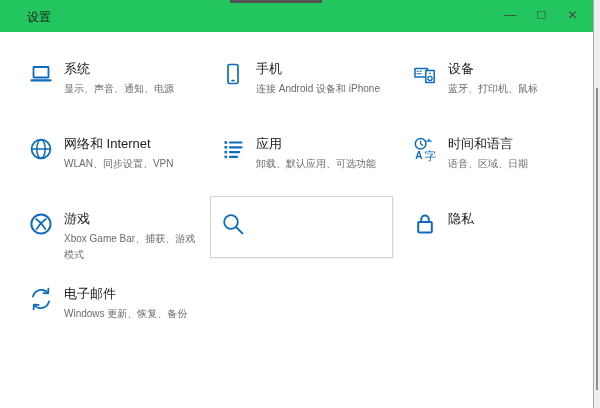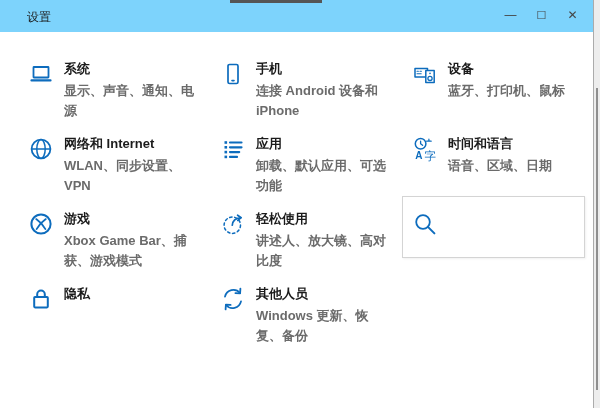--- a/index.html
+++ b/index.html
@@ -5,21 +5,21 @@
   html,body{margin:0;padding:0;}
   body{
     width:600px;height:408px;overflow:hidden;position:relative;
     background:#ffffff;
     font-family:"Liberation Sans","DejaVu Sans",sans-serif;
     -webkit-font-smoothing:antialiased;
   }
   
   .titlebar{
     position:absolute;left:0;top:0;width:594px;height:32px;
-    background:#7dd3fc;display:flex;align-items:flex-start;
+    background:#22c55e;display:flex;align-items:flex-start;
   }
   .win-title{
     padding:9px 0 0 27px;font-size:12px;color:var(--title-c,#1b1b1b);
   }
   .controls{
     position:absolute;right:6px;top:0;height:30px;display:flex;
   }
   .wbtn{
     width:31px;height:30px;display:flex;align-items:center;justify-content:center;
     font-size:12px;color:#444;cursor:pointer;user-select:none;
@@ -32,27 +32,27 @@
   }
   .tile{
     position:relative;display:flex;align-items:flex-start;
     padding:14px 0 0 18px;box-sizing:border-box;cursor:pointer;
   }
   .tile-icon{
     width:26px;height:26px;flex:none;margin:2px 10px 0 0;
     color:var(--accent,#0d6cbd);
   }
   .tile-icon svg{width:26px;height:26px;display:block;}
-  .tile-text{display:block;max-width:150px;font-weight:bold;}
+  .tile-text{display:block;max-width:150px;}
   .tile-title{
     display:block;font-size:13px;color:var(--title-c,#1b1b1b);
     margin:1px 0 3px 0;white-space:nowrap;
   }
   .tile-sub{
-    display:block;font-size:13px;line-height:1.55;
+    display:block;font-size:10px;line-height:1.55;
     color:var(--sub-c,#6b6b6b);
   }
   .tile.active::before{
     content:"";position:absolute;left:8px;top:1px;width:181px;height:60px;
     border:1px solid var(--active-border,#d4d4d4);background:#fff;
     box-shadow:1px 1px 2px rgba(0,0,0,0.06);z-index:0;pointer-events:none;
   }
   .tile>*{position:relative;z-index:1;}
   
   .bg-sliver{
@@ -168,33 +168,20 @@
         <svg viewBox="0 0 26 26" fill="none" stroke-linecap="round" stroke-linejoin="round" stroke="currentColor">
           <circle cx="13" cy="13" r="9.6" stroke-width="2"></circle>
           <path d="M8.2 8.1 c3.5 2.4 6.6 5.6 9.2 10 M17.8 8.1 c-3.5 2.4 -6.6 5.6 -9.2 10" stroke-width="1.8"></path>
         </svg>
       </span>
       <span class="tile-text">
         <span class="tile-title">游戏</span>
         <span class="tile-sub">Xbox Game Bar、捕获、游戏模式</span>
       </span>
     </div>
-    <div class="tile">
-      <span class="tile-icon">
-        <svg viewBox="0 0 26 26" fill="none" stroke-linecap="round" stroke-linejoin="round" stroke="currentColor">
-          <circle cx="12.3" cy="14.2" r="8.2" stroke-width="1.5" stroke-dasharray="2.4 2.7"></circle>
-          <path d="M12.3 14.2 c0.4 -4.6 3.4 -7.2 8.2 -7.4" stroke-width="1.7"></path>
-          <path d="M17.6 4.2 l3.6 2.5 -3.4 2.7" stroke-width="1.7"></path>
-        </svg>
-      </span>
-      <span class="tile-text">
-        <span class="tile-title">轻松使用</span>
-        <span class="tile-sub">讲述人、放大镜、高对比度</span>
-      </span>
-    </div>
     <div class="tile active">
       <span class="tile-icon">
         <svg viewBox="0 0 26 26" fill="none" stroke-linecap="round" stroke-linejoin="round" stroke="currentColor">
           <circle cx="11" cy="11" r="6.8" stroke-width="1.8"></circle>
           <path d="M15.9 15.9 L22.4 22.4" stroke-width="2"></path>
         </svg>
       </span>
     </div>
     <div class="tile">
       <span class="tile-icon">
@@ -210,20 +197,20 @@
     <div class="tile">
       <span class="tile-icon">
         <svg viewBox="0 0 26 26" fill="none" stroke-linecap="round" stroke-linejoin="round" stroke="currentColor">
           <path d="M5 10.6 A8.6 8.6 0 0 1 20 7" stroke-width="1.8"></path>
           <path d="M20.4 2.6 L20.1 7.3 L15.4 7.1" stroke-width="1.8"></path>
           <path d="M21 15.4 A8.6 8.6 0 0 1 6 19" stroke-width="1.8"></path>
           <path d="M5.6 23.4 L5.9 18.7 L10.6 18.9" stroke-width="1.8"></path>
         </svg>
       </span>
       <span class="tile-text">
-        <span class="tile-title">其他人员</span>
+        <span class="tile-title">电子邮件</span>
         <span class="tile-sub">Windows 更新、恢复、备份</span>
       </span>
     </div>
   </div>
 
 <div class="bg-sliver"></div>
 <div class="top-fragment"></div>
 
 </body></html>

